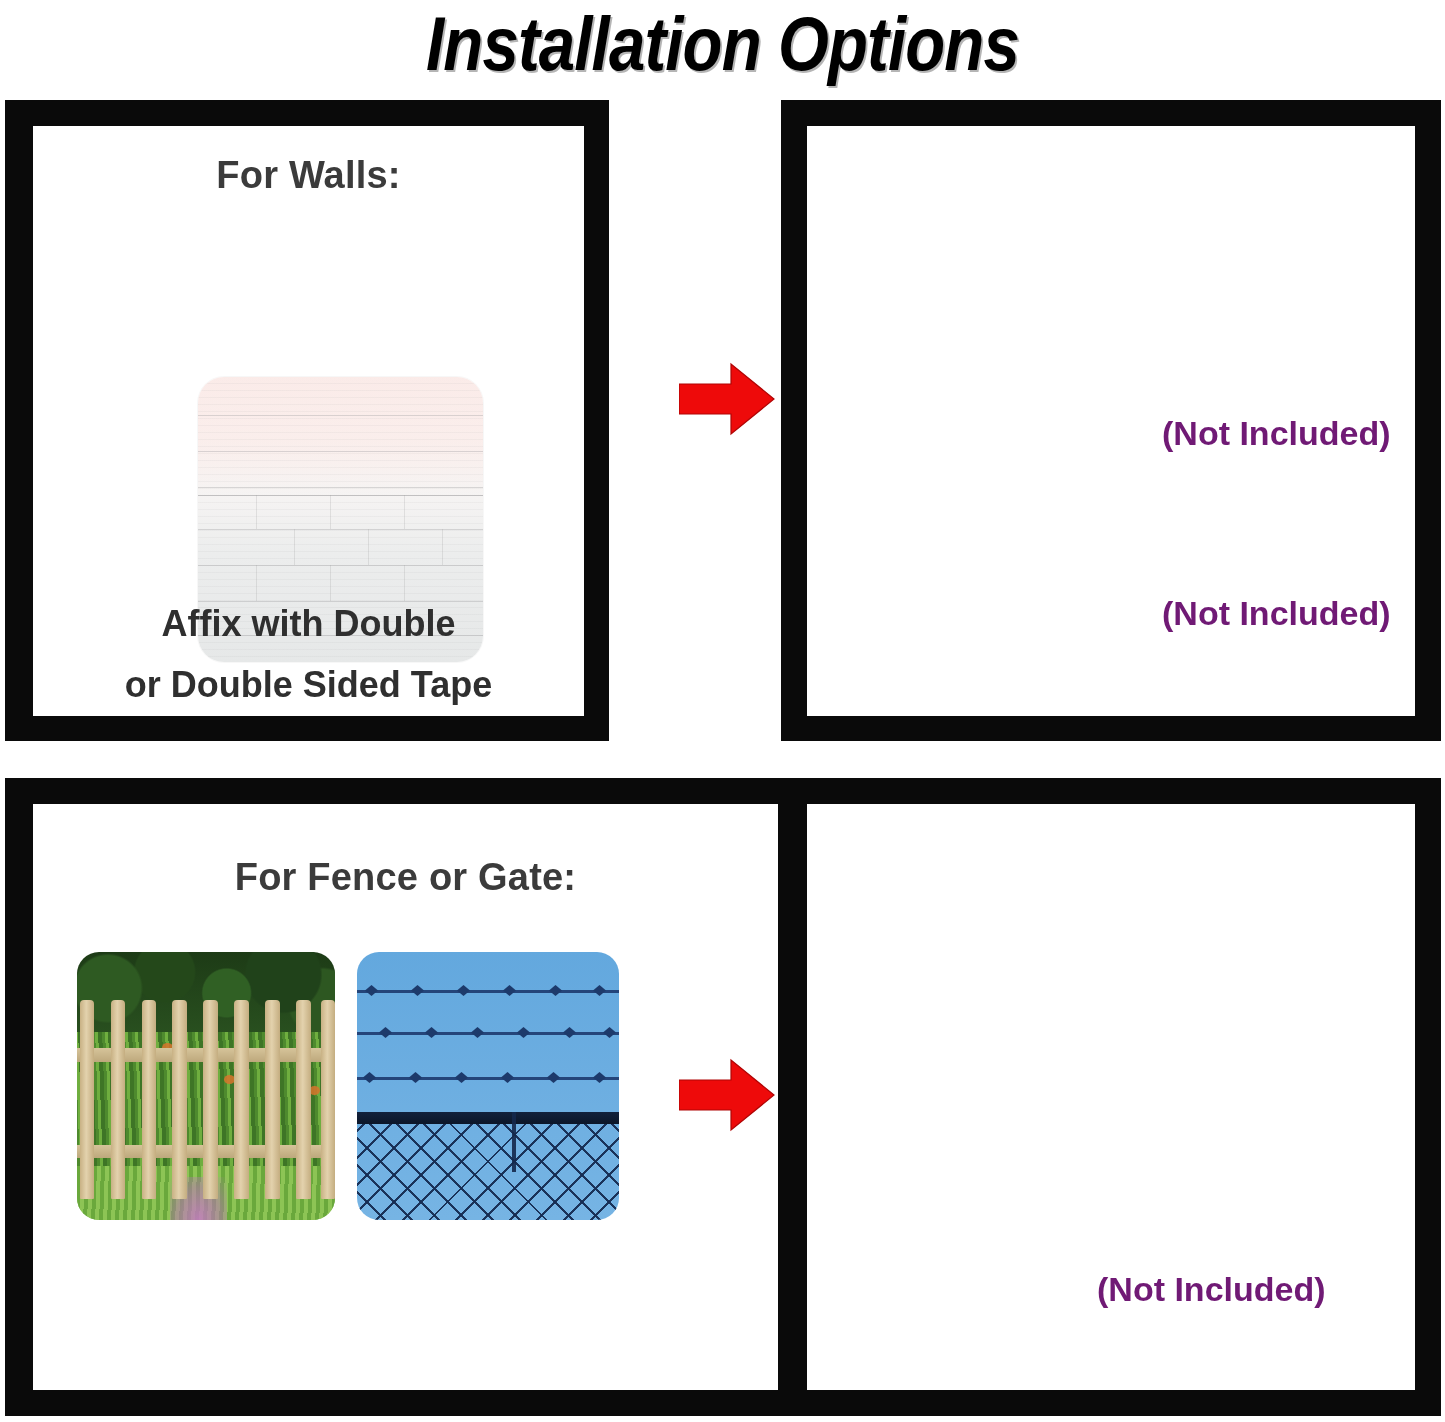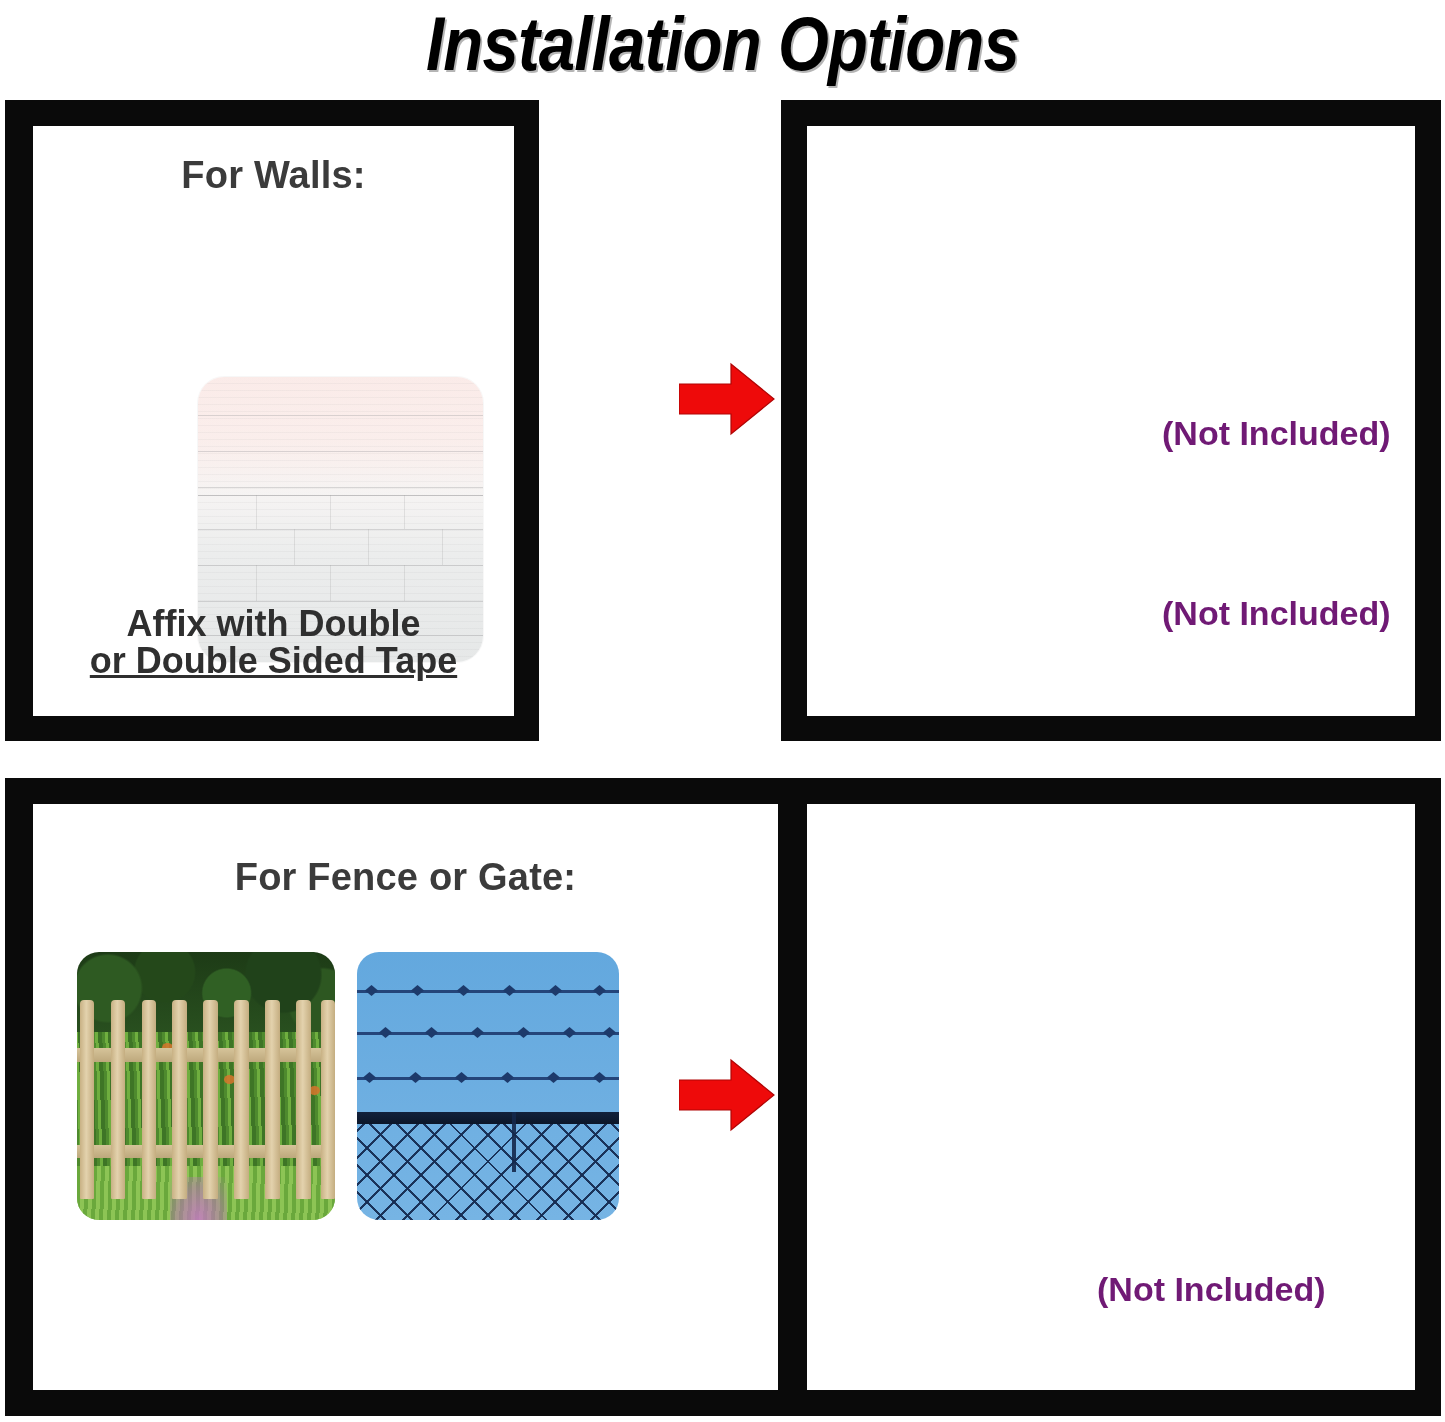--- a/index.html
+++ b/index.html
@@ -16,21 +16,21 @@
     font-style:italic;font-weight:bold;
     font-size:76px;line-height:92px;letter-spacing:-1px;
     color:#000;
     transform:scaleX(.86);transform-origin:50% 50%;
     text-shadow:2px 2px 0 rgba(120,120,120,.55);
     white-space:nowrap;
   }
   
   .panel{position:absolute;background:#0a0a0a;box-sizing:border-box;}
   .panel-inner{position:absolute;background:#fff;overflow:hidden;}
-  #panel-tl{left:5px;  top:100px; width:534px; height:641px;}
+  #panel-tl{left:5px;  top:100px; width:604px; height:641px;}
   #panel-tl .panel-inner{left:28px;top:26px;right:25px;bottom:25px;}
   #panel-tr{left:781px;top:100px; width:660px; height:641px;}
   #panel-tr .panel-inner{left:26px;top:26px;right:26px;bottom:25px;}
   #panel-bl{left:5px;  top:778px; width:798px; height:638px;}
   #panel-bl .panel-inner{left:28px;top:26px;right:25px;bottom:26px;}
   #panel-br{left:781px;top:778px; width:660px; height:638px;}
   #panel-br .panel-inner{left:26px;top:26px;right:26px;bottom:26px;}
 
   .heading{
     position:absolute;left:0;width:100%;text-align:center;
@@ -176,21 +176,21 @@
       <div class="vert" style="left:206px;top:118px;height:34px;"></div>
       <div class="vert" style="left:96px; top:152px;height:36px;"></div>
       <div class="vert" style="left:170px;top:152px;height:36px;"></div>
       <div class="vert" style="left:244px;top:152px;height:36px;"></div>
       <div class="vert" style="left:58px; top:188px;height:36px;"></div>
       <div class="vert" style="left:132px;top:188px;height:36px;"></div>
       <div class="vert" style="left:206px;top:188px;height:36px;"></div>
     </div>
 
     <div class="caption" style="top:474px;">Affix with Double</div>
-    <div class="caption" style="top:511px;text-decoration:underline;">or Double Sided Tape</div>
+    <div class="caption" style="top:535px;">or Double Sided Tape</div>
   </div>
 </div>
 
 <div class="panel" id="panel-tr">
   <div class="panel-inner">
 
     <div class="noteinc" style="left:355px;top:288px;">(Not Included)</div>
 
     <div class="noteinc" style="left:355px;top:468px;">(Not Included)</div>
   </div>

